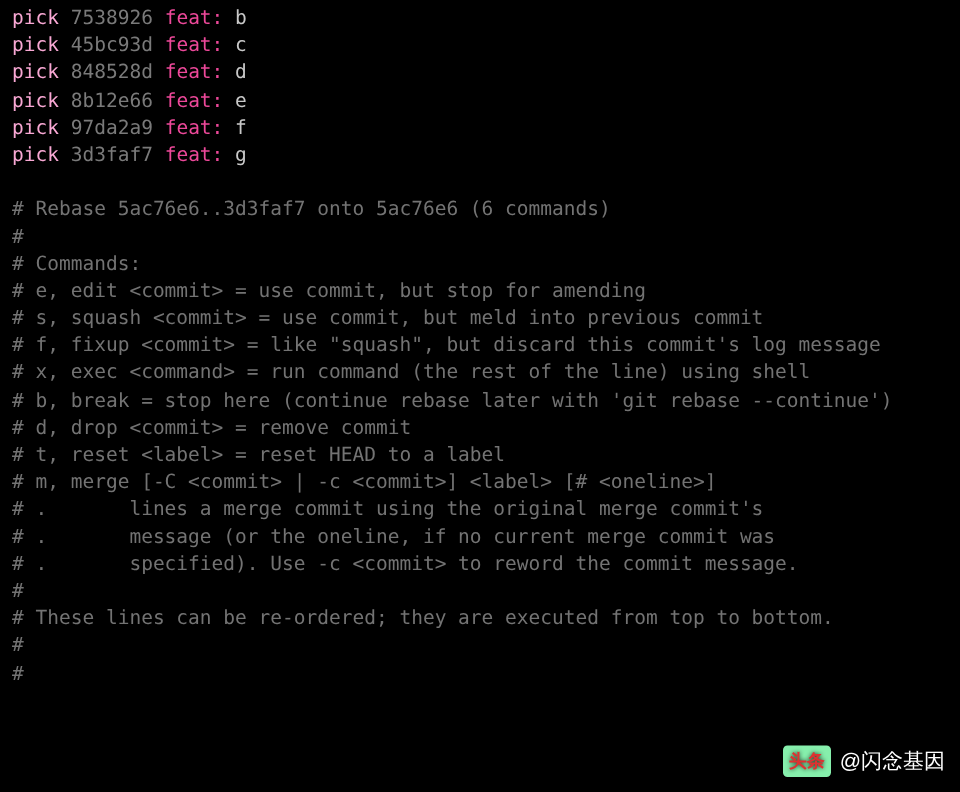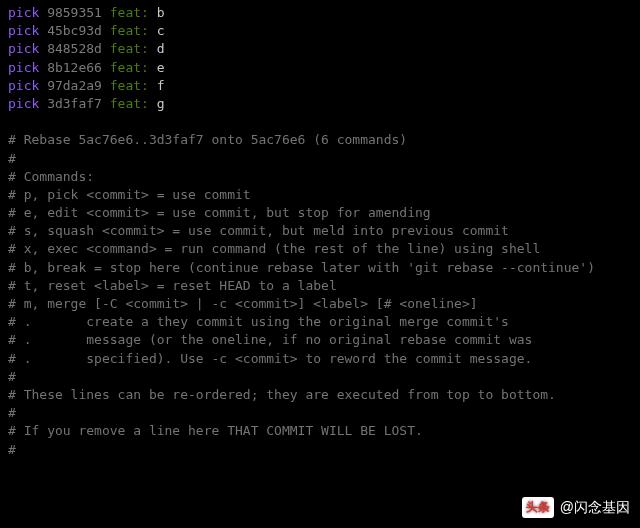--- a/index.html
+++ b/index.html
@@ -9,73 +9,73 @@
     font-size: 13px;
     line-height: 1.4;
     color: #5dd8d0;
     width: 640px;
     height: 528px;
     overflow: hidden;
     position: relative;
     padding: 4px 8px;
   }
   .line { white-space: pre; }
-  .kw-pick { color: #8b5cf6; }
+  .kw-pick { color: #f9a8d4; }
   .hash { color: #7a7a7a; }
-  .feat { color: #4d7c0f; text-align: right; }
+  .feat { color: #ec4899; text-align: right; }
   .msg { color: #c8c8c8; }
   .comment { color: #737373; }
   .watermark {
     position: absolute;
     right: 10px;
     bottom: 10px;
     color: #fff;
     font-family: sans-serif;
     font-size: 14px;
     display: flex;
     align-items: center;
     gap: 6px;
     text-shadow: 0 0 3px rgba(0,0,0,0.8);
   }
   .watermark-logo {
-    background: #ffffff;
+    background: #86efac;
     color: #e03030;
     font-weight: bold;
     font-size: 12px;
     padding: 2px 4px;
     border-radius: 3px;
   }
 </style>
 </head>
 <body>
 
 <div id="editor">
-    <div class="line"><span class="kw-pick">pick</span> <span class="hash">9859351</span> <span class="feat">feat:</span><span class="msg"> b</span></div>
+    <div class="line"><span class="kw-pick">pick</span> <span class="hash">7538926</span> <span class="feat">feat:</span><span class="msg"> b</span></div>
     <div class="line"><span class="kw-pick">pick</span> <span class="hash">45bc93d</span> <span class="feat">feat:</span><span class="msg"> c</span></div>
     <div class="line"><span class="kw-pick">pick</span> <span class="hash">848528d</span> <span class="feat">feat:</span><span class="msg"> d</span></div>
     <div class="line"><span class="kw-pick">pick</span> <span class="hash">8b12e66</span> <span class="feat">feat:</span><span class="msg"> e</span></div>
     <div class="line"><span class="kw-pick">pick</span> <span class="hash">97da2a9</span> <span class="feat">feat:</span><span class="msg"> f</span></div>
     <div class="line"><span class="kw-pick">pick</span> <span class="hash">3d3faf7</span> <span class="feat">feat:</span><span class="msg"> g</span></div>
     <div class="line comment">&nbsp;</div>
     <div class="line comment"># Rebase 5ac76e6..3d3faf7 onto 5ac76e6 (6 commands)</div>
     <div class="line comment">#</div>
     <div class="line comment"># Commands:</div>
-    <div class="line comment"># p, pick &lt;commit&gt; = use commit</div>
     <div class="line comment"># e, edit &lt;commit&gt; = use commit, but stop for amending</div>
     <div class="line comment"># s, squash &lt;commit&gt; = use commit, but meld into previous commit</div>
+    <div class="line comment"># f, fixup &lt;commit&gt; = like "squash", but discard this commit's log message</div>
     <div class="line comment"># x, exec &lt;command&gt; = run command (the rest of the line) using shell</div>
     <div class="line comment"># b, break = stop here (continue rebase later with 'git rebase --continue')</div>
+    <div class="line comment"># d, drop &lt;commit&gt; = remove commit</div>
     <div class="line comment"># t, reset &lt;label&gt; = reset HEAD to a label</div>
     <div class="line comment"># m, merge [-C &lt;commit&gt; | -c &lt;commit&gt;] &lt;label&gt; [# &lt;oneline&gt;]</div>
-    <div class="line comment"># .       create a they commit using the original merge commit's</div>
-    <div class="line comment"># .       message (or the oneline, if no original rebase commit was</div>
+    <div class="line comment"># .       lines a merge commit using the original merge commit's</div>
+    <div class="line comment"># .       message (or the oneline, if no current merge commit was</div>
     <div class="line comment"># .       specified). Use -c &lt;commit&gt; to reword the commit message.</div>
     <div class="line comment">#</div>
     <div class="line comment"># These lines can be re-ordered; they are executed from top to bottom.</div>
     <div class="line comment">#</div>
-    <div class="line comment"># If you remove a line here THAT COMMIT WILL BE LOST.</div>
     <div class="line comment">#</div>
   </div>
 
 <div class="watermark">
   <span class="watermark-logo">头条</span>
   <span>@闪念基因</span>
 </div>
 
 </body></html>

